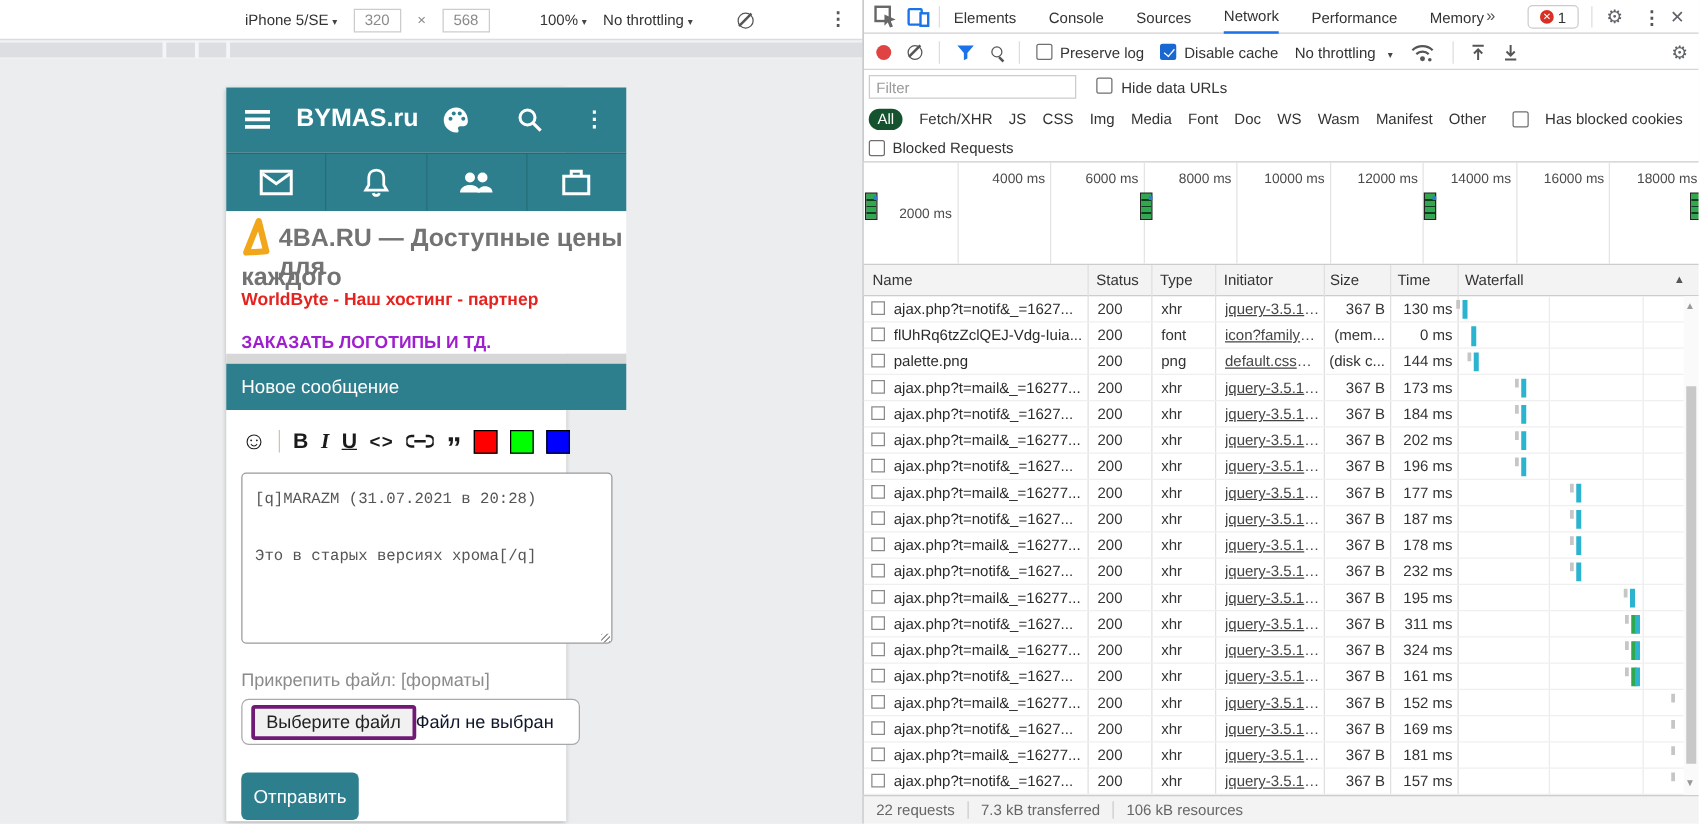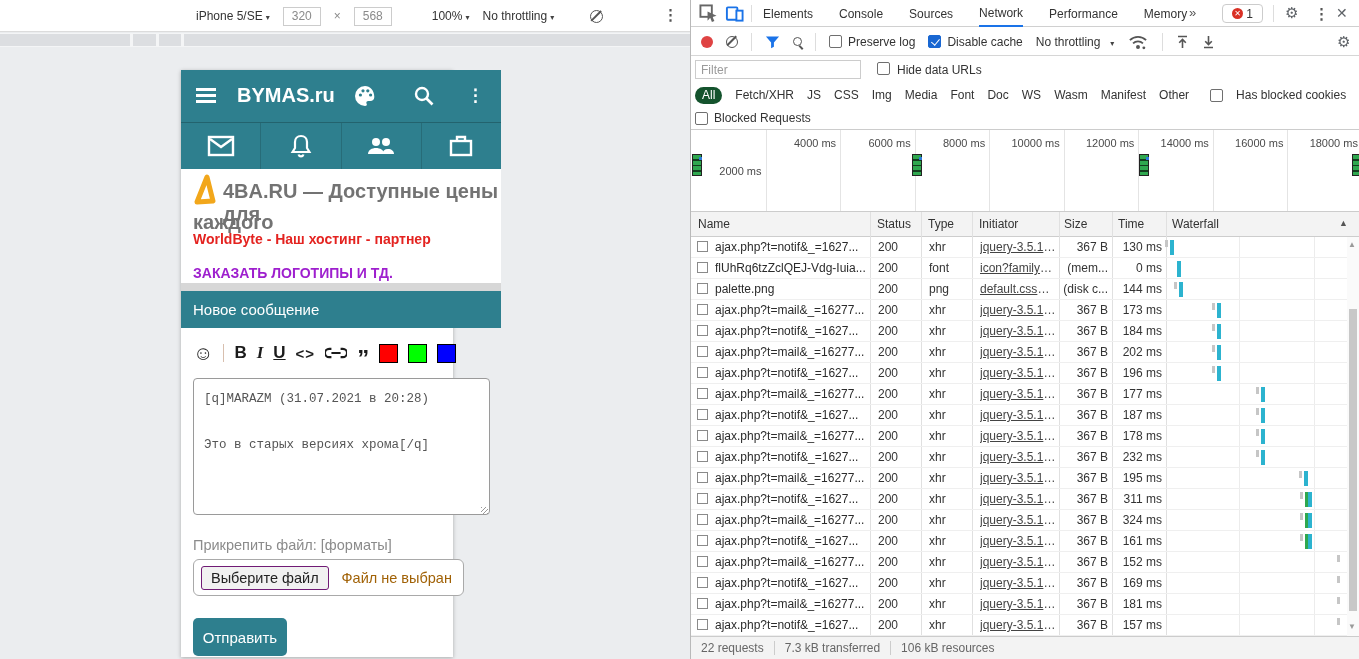--- a/index.html
+++ b/index.html
@@ -46,22 +46,22 @@
   .fmt-code { font-weight:bold; font-size:15px; letter-spacing:1px; }
   .fmt-q { font-weight:bold; font-size:24px; line-height:10px; position:relative; top:6px; }
   .smiley { font-size:20px; line-height:20px; }
   .fmt-sep { width:1px; height:18px; background:#d8bfae; }
   .swatch { width:19px; height:19px; border:1.5px solid #000; }
 
   .msg-area { position:absolute; left:12px; top:308px; width:297px; height:137px; border:1px solid #9a9a9a; border-radius:4px; padding:9px 10px; font-family:"Liberation Mono", monospace; font-size:12.5px; line-height:1.85; color:#555; resize:none; background:#fff; }
   .resize-corner { position:absolute; left:300px; top:437px; width:7px; height:7px; background:repeating-linear-gradient(135deg,#999 0 1px,transparent 1px 3px); }
   .attach-label { position:absolute; left:12px; top:467px; color:#8b8b8b; font-size:14.5px; }
   .file-box { position:absolute; left:12px; top:489px; width:271px; height:37px; border:1px solid #a9a9a9; border-radius:6px; display:flex; align-items:center; padding-left:7px; background:#fff; }
-  .file-btn { border:1px solid #701a75; background:#f1f1f1; border-radius:3px; font-size:14.5px; padding:3px 9px; color:#222; }
-  .file-status { margin-left:13px; color:#a16207; font-size:14.5px; }
+  .file-btn { border:3px solid #701a75; background:#f1f1f1; border-radius:3px; font-size:14.5px; padding:3px 9px; color:#222; }
+  .file-status { margin-left:0; color:#0f172a; font-size:14.5px; }
   .send-btn { position:absolute; left:12px; top:548px; width:94px; height:38px; background:#2e7f8e; border:none; border-radius:5px; color:#fff; font-size:15px; font-family:"Liberation Sans",sans-serif; }
 
   
   #right { position:absolute; left:691px; top:0; width:668px; height:659px; background:#fff; }
   #right::before { content:""; position:absolute; left:-1px; top:0; width:1px; height:659px; background:#b9b9b9; }
   #dt-toolbar { position:absolute; left:0; top:0; width:668px; height:27px; border-bottom:1px solid #d0d0d0; }
   .tbar-sep { position:absolute; top:5px; width:1px; height:17px; background:#ddd; }
   #tabs { position:absolute; left:72px; top:0; height:27px; display:flex; gap:26px; align-items:stretch; }
   .dtab { display:flex; align-items:center; color:#333; padding-top:1px; }
   .dtab.active { border-bottom:2px solid #1a73e8; font-weight:normal; }

